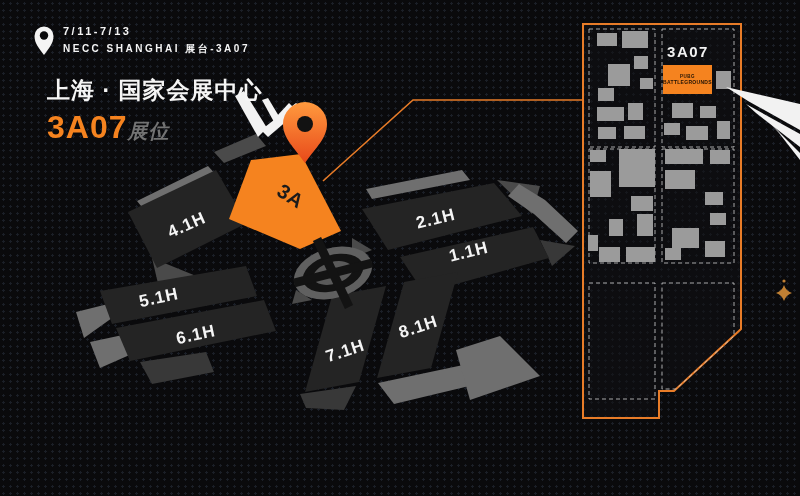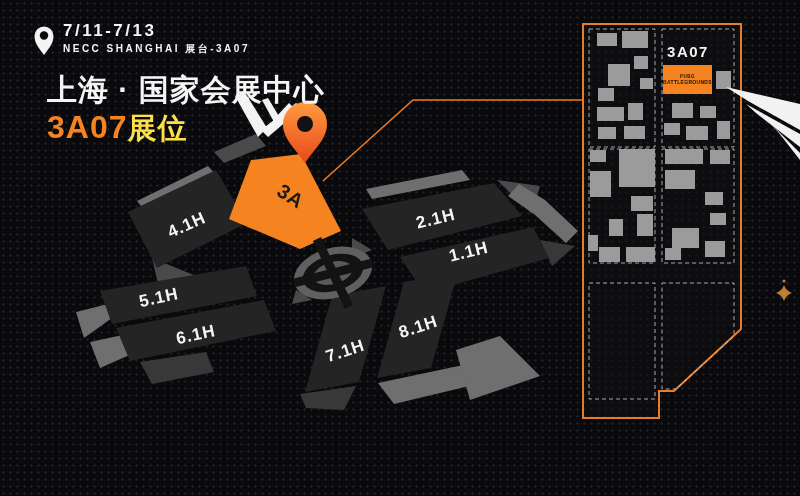--- a/index.html
+++ b/index.html
@@ -7,27 +7,27 @@
     width:800px;height:496px;overflow:hidden;position:relative;
     background-color:#0a0a0c;
     background-image:radial-gradient(circle,#1b1f27 1px,transparent 1.4px);
     background-size:7px 7px;
     font-family:"Liberation Sans",sans-serif;
   }
   .header{position:absolute;left:33px;top:24px;z-index:5;}
   .badge{display:flex;align-items:flex-start;gap:8px;}
   .badge-pin{width:22px;height:32px;flex:0 0 auto;}
   .badge-text{color:#f4f4f4;font-weight:bold;}
-  .badge-date{font-size:17px;letter-spacing:2.5px;line-height:14px;}
+  .badge-date{font-size:11px;letter-spacing:2.5px;line-height:14px;}
   .badge-venue{font-size:10px;letter-spacing:2.5px;line-height:18px;margin-top:2px;}
   .title{position:absolute;left:47px;top:74px;z-index:5;}
-  .title-l1{color:#f5f5f5;font-size:30px;font-weight:800;letter-spacing:1px;line-height:32px;}
+  .title-l1{color:#f5f5f5;font-size:23px;font-weight:800;letter-spacing:1px;line-height:32px;}
   .title-l2{margin-top:3px;font-weight:800;line-height:36px;}
   .title-booth{color:#f5831f;font-size:32px;letter-spacing:1px;}
-  .title-suffix{color:#fde047;font-size:29px;letter-spacing:1px;}
+  .title-suffix{color:#737373;font-size:20px;letter-spacing:1px;font-style:italic;}
   #scene{position:absolute;left:0;top:0;z-index:1;}
   .svg-label{font-family:"Liberation Sans",sans-serif;font-weight:bold;}
 </style>
 </head>
 <body>
 
 <div class="header">
   <div class="badge">
     <svg class="badge-pin" viewBox="0 0 22 32">
       <path d="M11 31 C6.5 24.5 1.5 20 1.5 12 A9.5 9.5 0 1 1 20.5 12 C20.5 20 15.5 24.5 11 31 Z" fill="#f4f4f4"></path>

